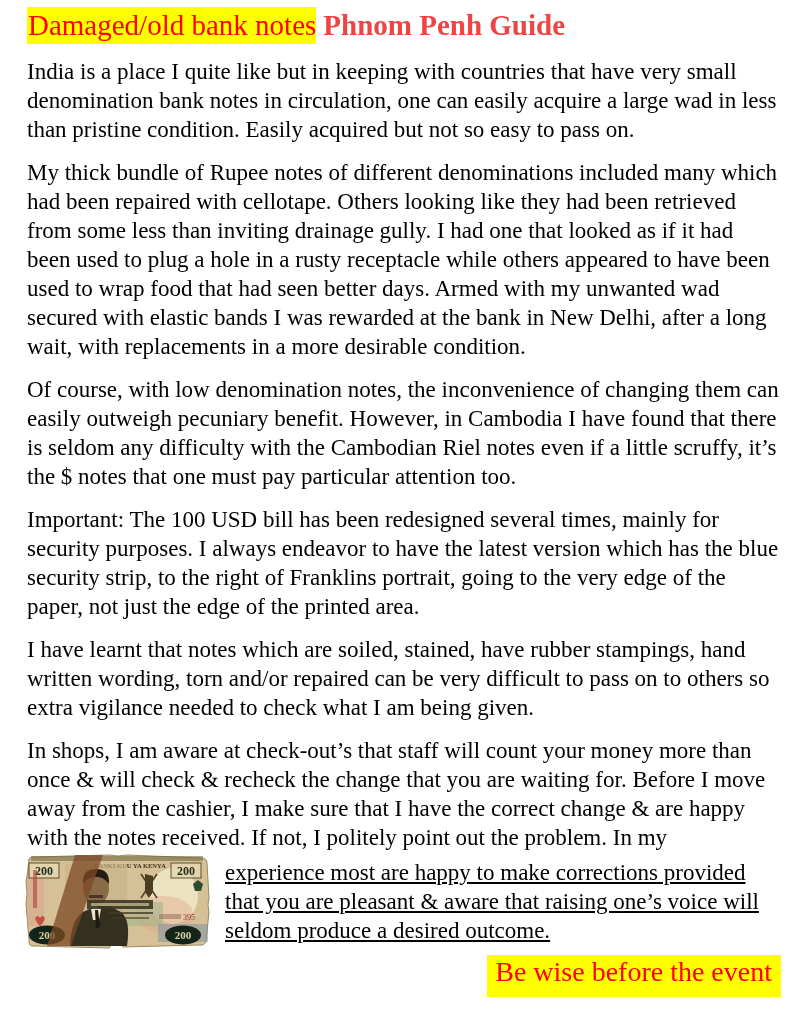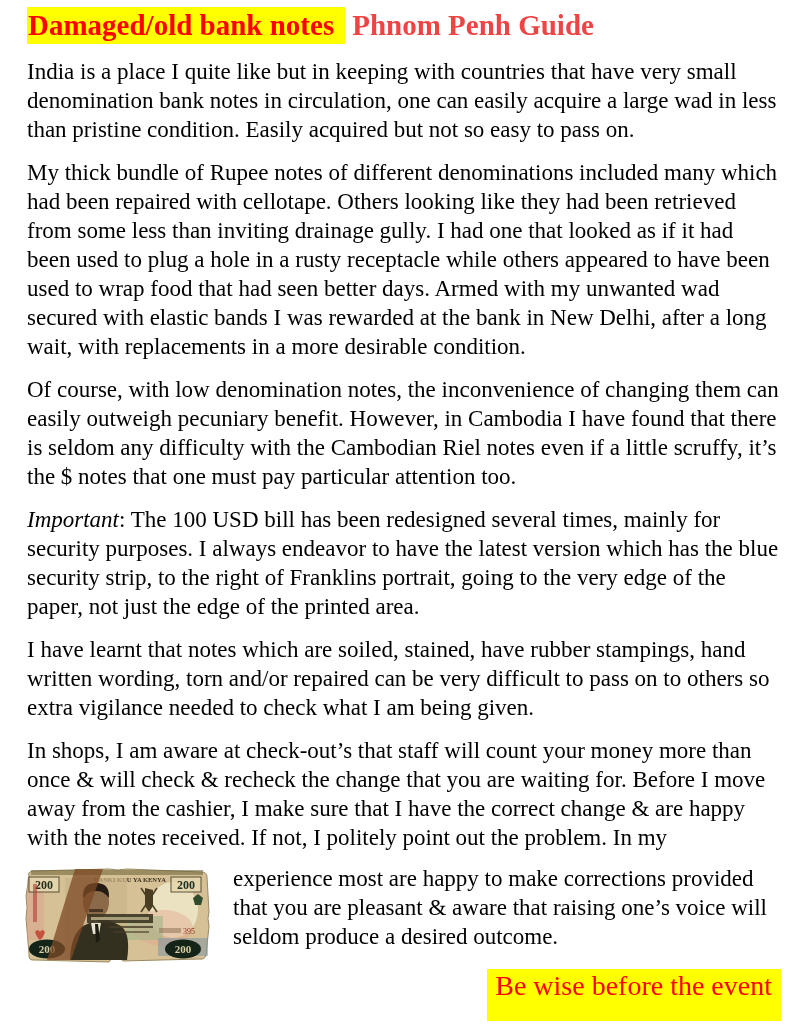--- a/index.html
+++ b/index.html
@@ -25,59 +25,59 @@
     line-height: 37px;
     margin: 0 0 13px 0;
     font-weight: 700;
     white-space: nowrap;
   }
   .hl {
     background: #ffff00;
     color: #ff0000;
   }
   .title .hl {
-    font-weight: 700;
-    padding: 2px 11px 3px 1px;
+    font-weight: 400;
+    padding: 2px 0 3px 1px;
   }
   .title .title-main {
     margin-left: 7px;
     color: #ef4444;
   }
   p.body-p {
     font-size: 23px;
     line-height: 29px;
     margin: 0 0 14px 0;
     text-align: left;
   }
   p.body-p.no-gap { margin-bottom: 0; }
-  .lead-italic { font-style: italic; }
+  .lead-italic { }
   .wrap-row {
     display: flex;
     align-items: flex-end;
   }
   .wrap-row .note-img {
     flex: 0 0 auto;
     margin: 2px 10px 0 -4px;
   }
-  .wrap-row p.body-p { margin: 12px; }
+  .wrap-row p.body-p { margin: 4px; text-decoration: underline; }
   p.ps-note {
     font-size: 21px;
     line-height: 26px;
     margin: 7px 0 0 0;
     font-weight: 700;
     font-style: italic;
   }
   .footer-line {
     margin-top: 8px;
     text-align: right;
     font-size: 28px;
     line-height: 30px;
   }
   .footer-line .hl {
-    padding: 1px 9px 20px 8px;
+    padding: 1px 9px 10px 8px;
   }
 </style>
 </head>
 <body>
 
 <div class="page">
 
   <h1 class="title">
     <mark class="hl">Damaged/old bank notes</mark><span class="title-main">Phnom Penh Guide</span>
   </h1>

